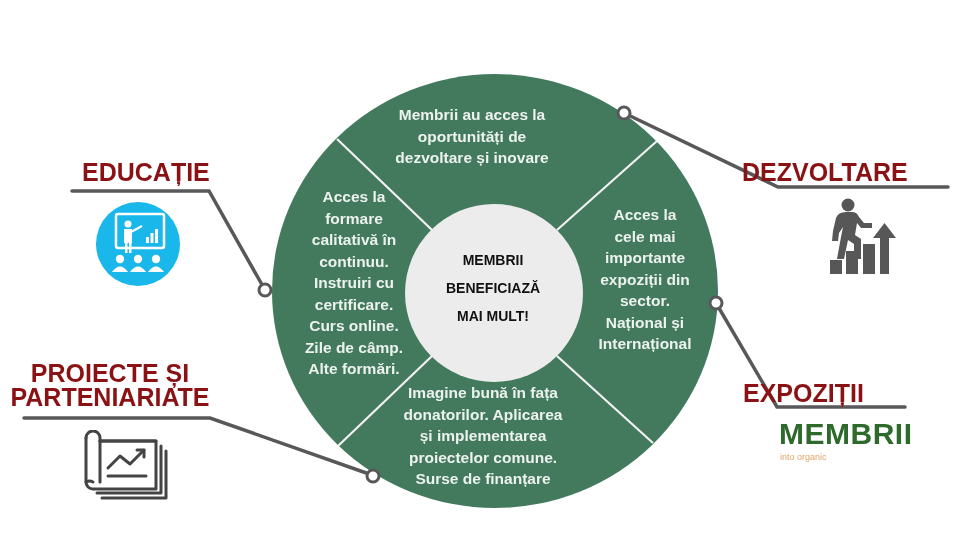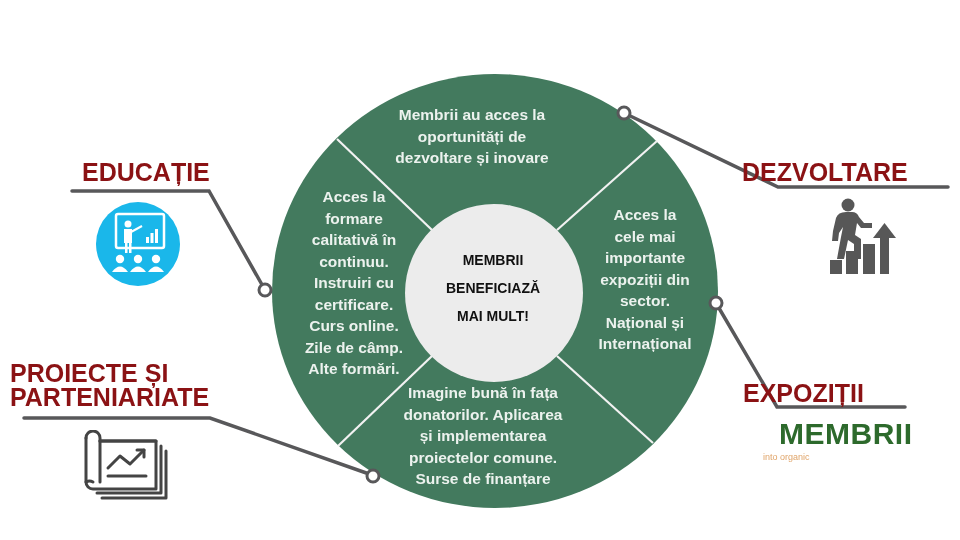--- a/index.html
+++ b/index.html
@@ -36,21 +36,21 @@
     font-size: 25px;
     line-height: 24px;
     white-space: pre-line;
   }
   .biofach {
     position: absolute; left: 779px; top: 418px;
     color: #2d6a2c; font-weight: bold; font-size: 30px;
     letter-spacing: 0.5px; line-height: 32px;
   }
   .biofach-tag {
-    position: absolute; left: 763px; top: 452px;
+    position: absolute; left: 780px; top: 452px;
     color: #e0a56a; font-size: 9px; line-height: 10px;
   }
   .icon { position: absolute; }
 </style>
 </head>
 <body>
 
 <svg id="diagram" viewBox="0 0 960 540" xmlns="http://www.w3.org/2000/svg">
 
   <ellipse cx="495" cy="291" rx="223" ry="217" fill="#437a5e"></ellipse>
@@ -107,21 +107,21 @@
 Zile de câmp.
 Alte formări.</div>
 
 <div class="center-text">MEMBRII
 BENEFICIAZĂ
 MAI MULT!</div>
 
 <div class="cat-label" style="left:82px; top:160px;">EDUCAȚIE</div>
 <div class="cat-label" style="left:742px; top:160px;">DEZVOLTARE</div>
 <div class="cat-label" style="left:743px; top:381px;">EXPOZIȚII</div>
-<div class="cat-label" style="left:10px; top:361px; width:200px; text-align:left;">PROIECTE ȘI
+<div class="cat-label" style="left:10px; top:361px; width:200px; text-align:center;">PROIECTE ȘI
 PARTENIARIATE</div>
 
 <svg class="icon" style="left:94px; top:200px;" width="88" height="88" viewBox="0 0 88 88">
   <circle cx="44" cy="44" r="42" fill="#1ab7ea"></circle>
   <rect x="22" y="14" width="48" height="34" rx="2" fill="none" stroke="#ffffff" stroke-width="2.5"></rect>
   <circle cx="34" cy="24" r="3.5" fill="#ffffff"></circle>
   <rect x="30" y="29" width="8" height="14" fill="#ffffff"></rect>
   <line x1="37" y1="32" x2="48" y2="26" stroke="#ffffff" stroke-width="2"></line>
   <rect x="31" y="43" width="2.5" height="10" fill="#ffffff"></rect>
   <rect x="35" y="43" width="2.5" height="10" fill="#ffffff"></rect>

